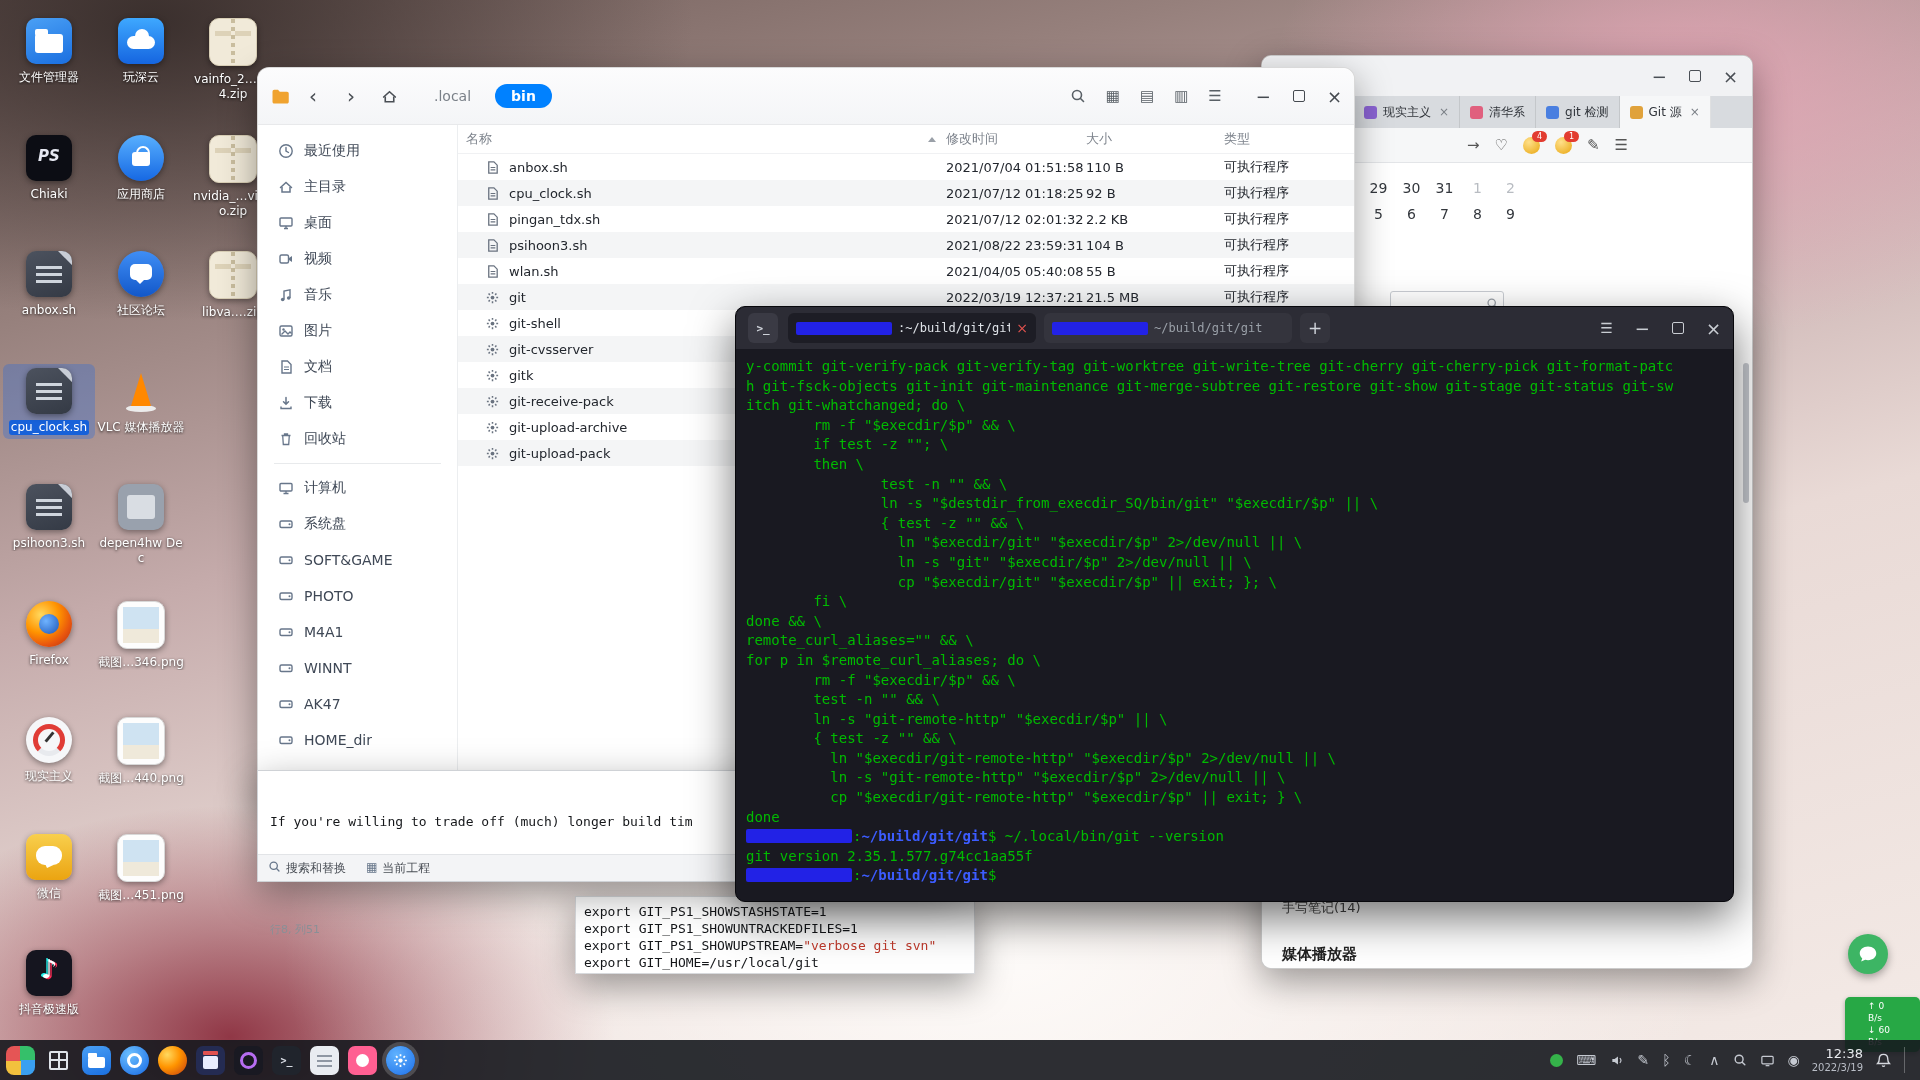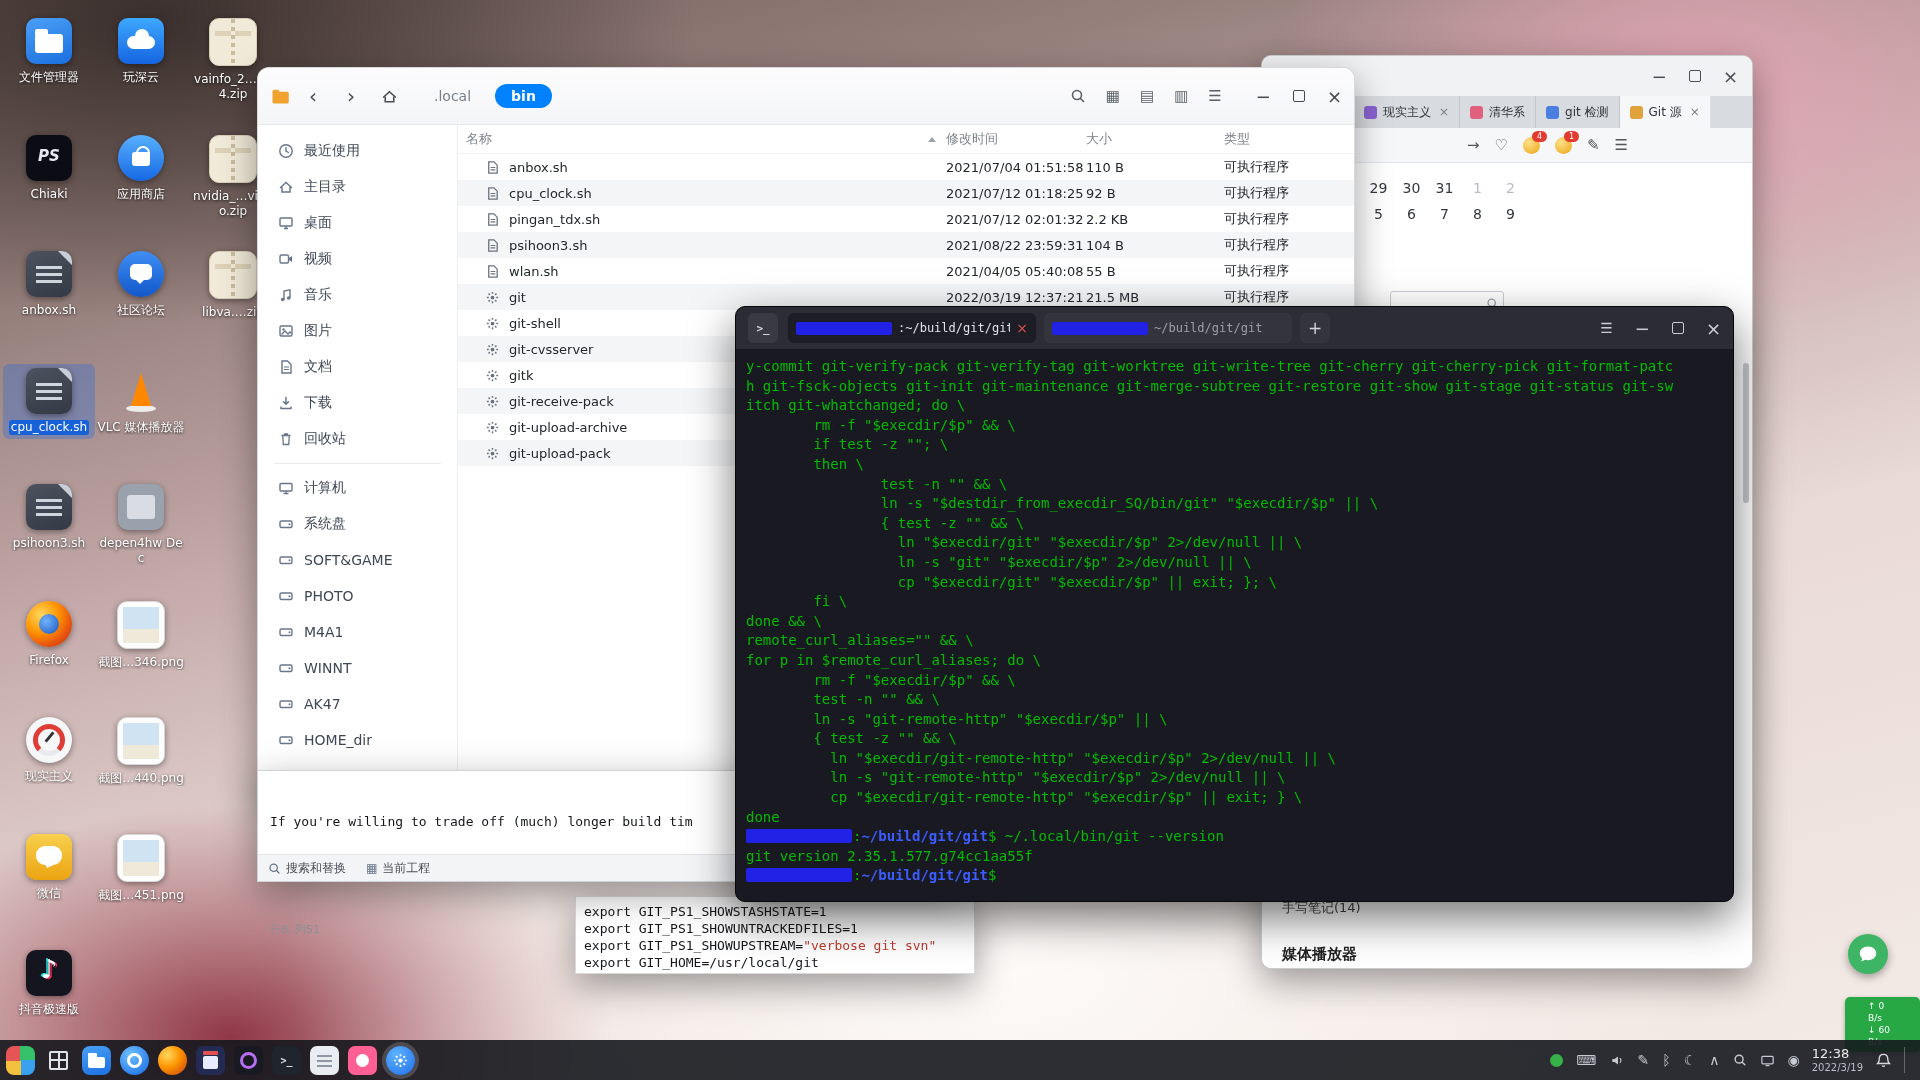--- a/index.html
+++ b/index.html
@@ -109,21 +109,21 @@
   .sort-up{width:0;height:0;border-left:4px solid rgba(0,0,0,0);border-right:4px solid rgba(0,0,0,0);border-bottom:5px solid #9aa0a8;margin-left:auto;margin-right:10px}
   .fm-row{height:26px;display:flex;align-items:center;font-size:13px;color:#23272e}
   .fm-row.alt{background:#f4f5f6}
   .fm-row .c-name{padding-left:27px;gap:9px}
   
   .editor-a{left:257px;top:770px;width:700px;height:110px;z-index:12;background:#fff;border:1px solid #cfd2d6}
   .ed-lines{padding:8px 0 0 12px;font:13px/17px "DejaVu Sans Mono",monospace;color:#15171a;white-space:pre}
   .ed-status{padding:7px 0 0 12px;font-size:11px;color:#8a8f96}
   .ed-toolbar{position:absolute;left:0;right:0;bottom:0;height:26px;display:flex;align-items:center;gap:20px;padding-left:10px;
     background:#f3f4f6;border-top:1px solid #e2e4e7;font-size:12px;color:#4a4f56}
-  .ed-btn{display:flex;align-items:center;gap:5px}
+  .ed-btn{display:flex;align-items:flex-start;gap:5px}
   .ed-btn .g{font-size:12px;color:#67768a}
   .editor-b{left:575px;top:896px;width:400px;height:78px;z-index:8;background:#fff;border:1px solid #d8dadd;
     padding:6px 0 0 8px;box-sizing:border-box;font:13px/17px "DejaVu Sans Mono",monospace;color:#15171a;white-space:pre}
   .seg.red{color:#c0392b}
   
   .term{left:735px;top:306px;width:997px;height:594px;z-index:30;background:#191921;border-radius:10px;border:1px solid #08080c;
     box-shadow:0 16px 44px rgba(0,0,0,.55)}
   .t-titlebar{height:42px;background:#2c2c35;border-radius:10px 10px 0 0;display:flex;align-items:center;padding:0 12px;gap:10px;color:#c9cdd3}
   .t-appicon{width:30px;height:30px;background:#3a3a44;border-radius:6px;color:#cfd3da;font:bold 11px "DejaVu Sans Mono",monospace;
     display:flex;align-items:center;justify-content:center}
@@ -170,21 +170,21 @@
   .tk-terminal{background:#20242c;border-radius:7px;color:#d8dce4;font:bold 10px "DejaVu Sans Mono",monospace}
   .tk-editor{background:#e9ecf1;border-radius:7px}
   .tk-editor::after{content:"";left:7px;right:7px;top:9px;height:2px;background:#8f97a3;box-shadow:0 5px 0 #8f97a3,0 10px 0 #8f97a3}
   .tk-pink{background:#ff5f92;border-radius:7px}
   .tk-pink::after{content:"";inset:8px;background:#fff;border-radius:50%}
   .tk-settings{background:radial-gradient(circle at 35% 30%,#5fb2ff,#1f6fe8);border-radius:50%;color:#fff}
   .tb-right{margin-left:auto;display:flex;align-items:center;gap:12px;padding-right:4px}
   #tb-tray{display:flex;align-items:center;gap:13px;color:#c6cad2}
   .tray-ic{font-size:14px;line-height:1;display:flex;align-items:center;justify-content:center}
   .greendot{width:13px;height:13px;border-radius:50%;background:#35b34a}
-  .tb-clock{text-align:left;color:#e8eaee;font-size:13px;line-height:1.15}
+  .tb-clock{text-align:right;color:#e8eaee;font-size:13px;line-height:1.15}
   .tb-date{font-size:10px;color:#b9bdc6}
   .bell{color:#d5d8de;display:flex;align-items:center}
   .show-desktop{width:5px;height:26px;border-left:1px solid rgba(255,255,255,.28)}
   svg.ico{display:block}
 </style>
 </head>
 <body>
 
 <div class="screen">
 

